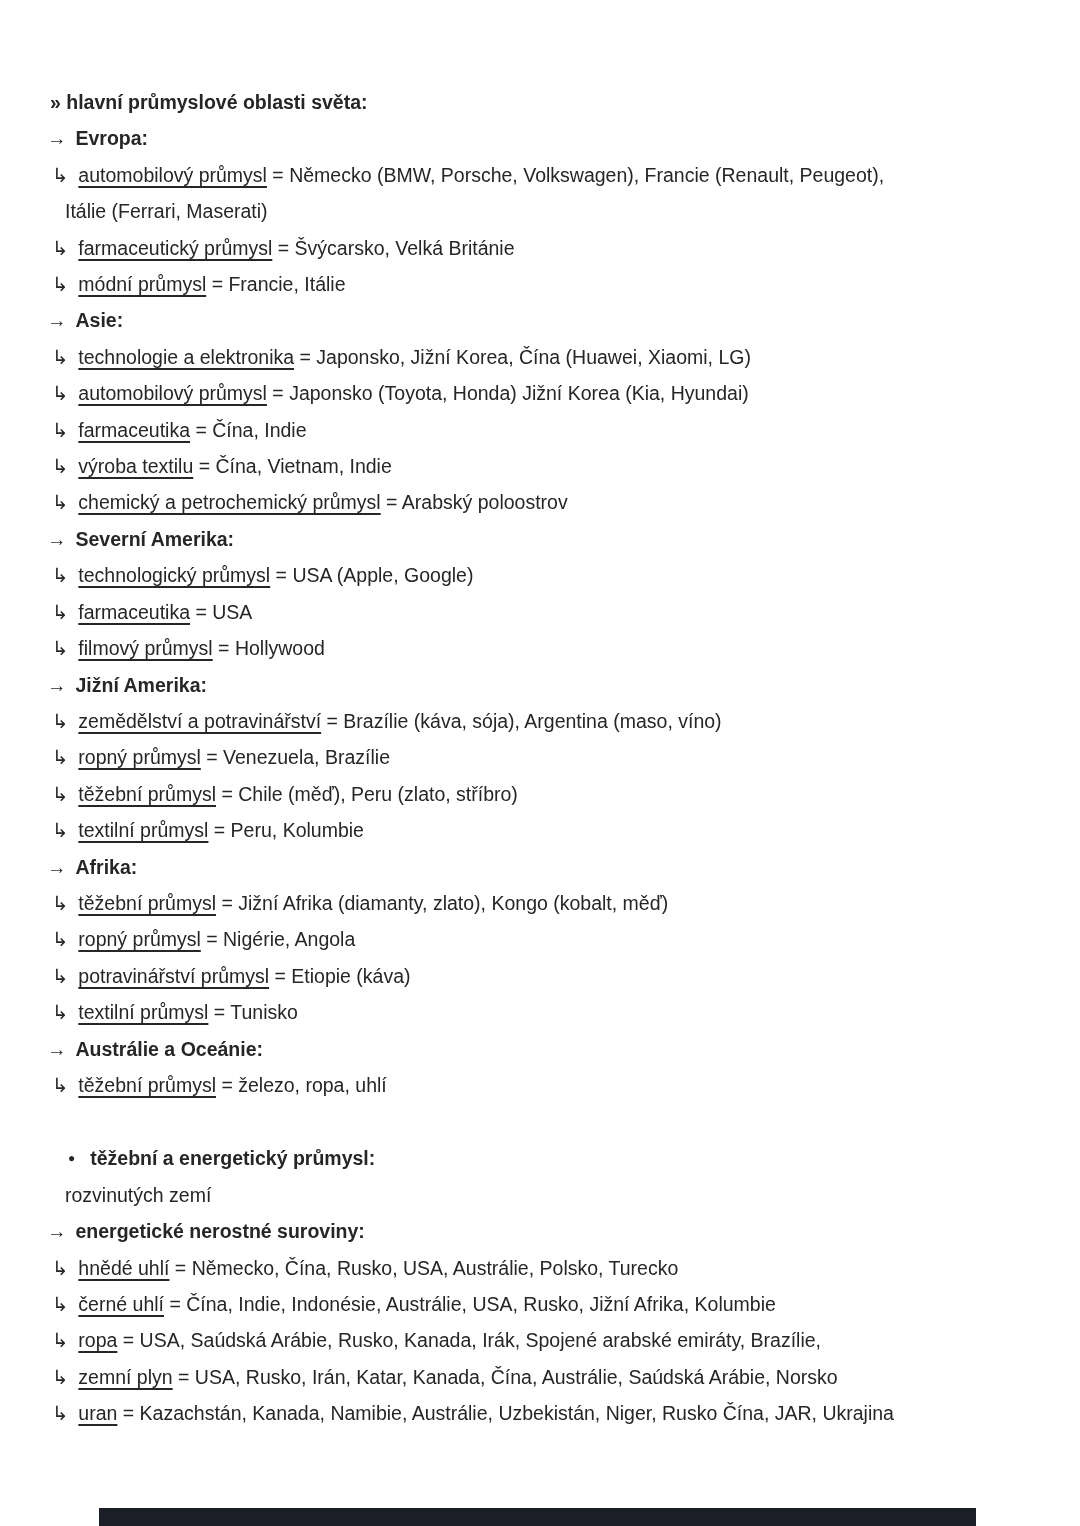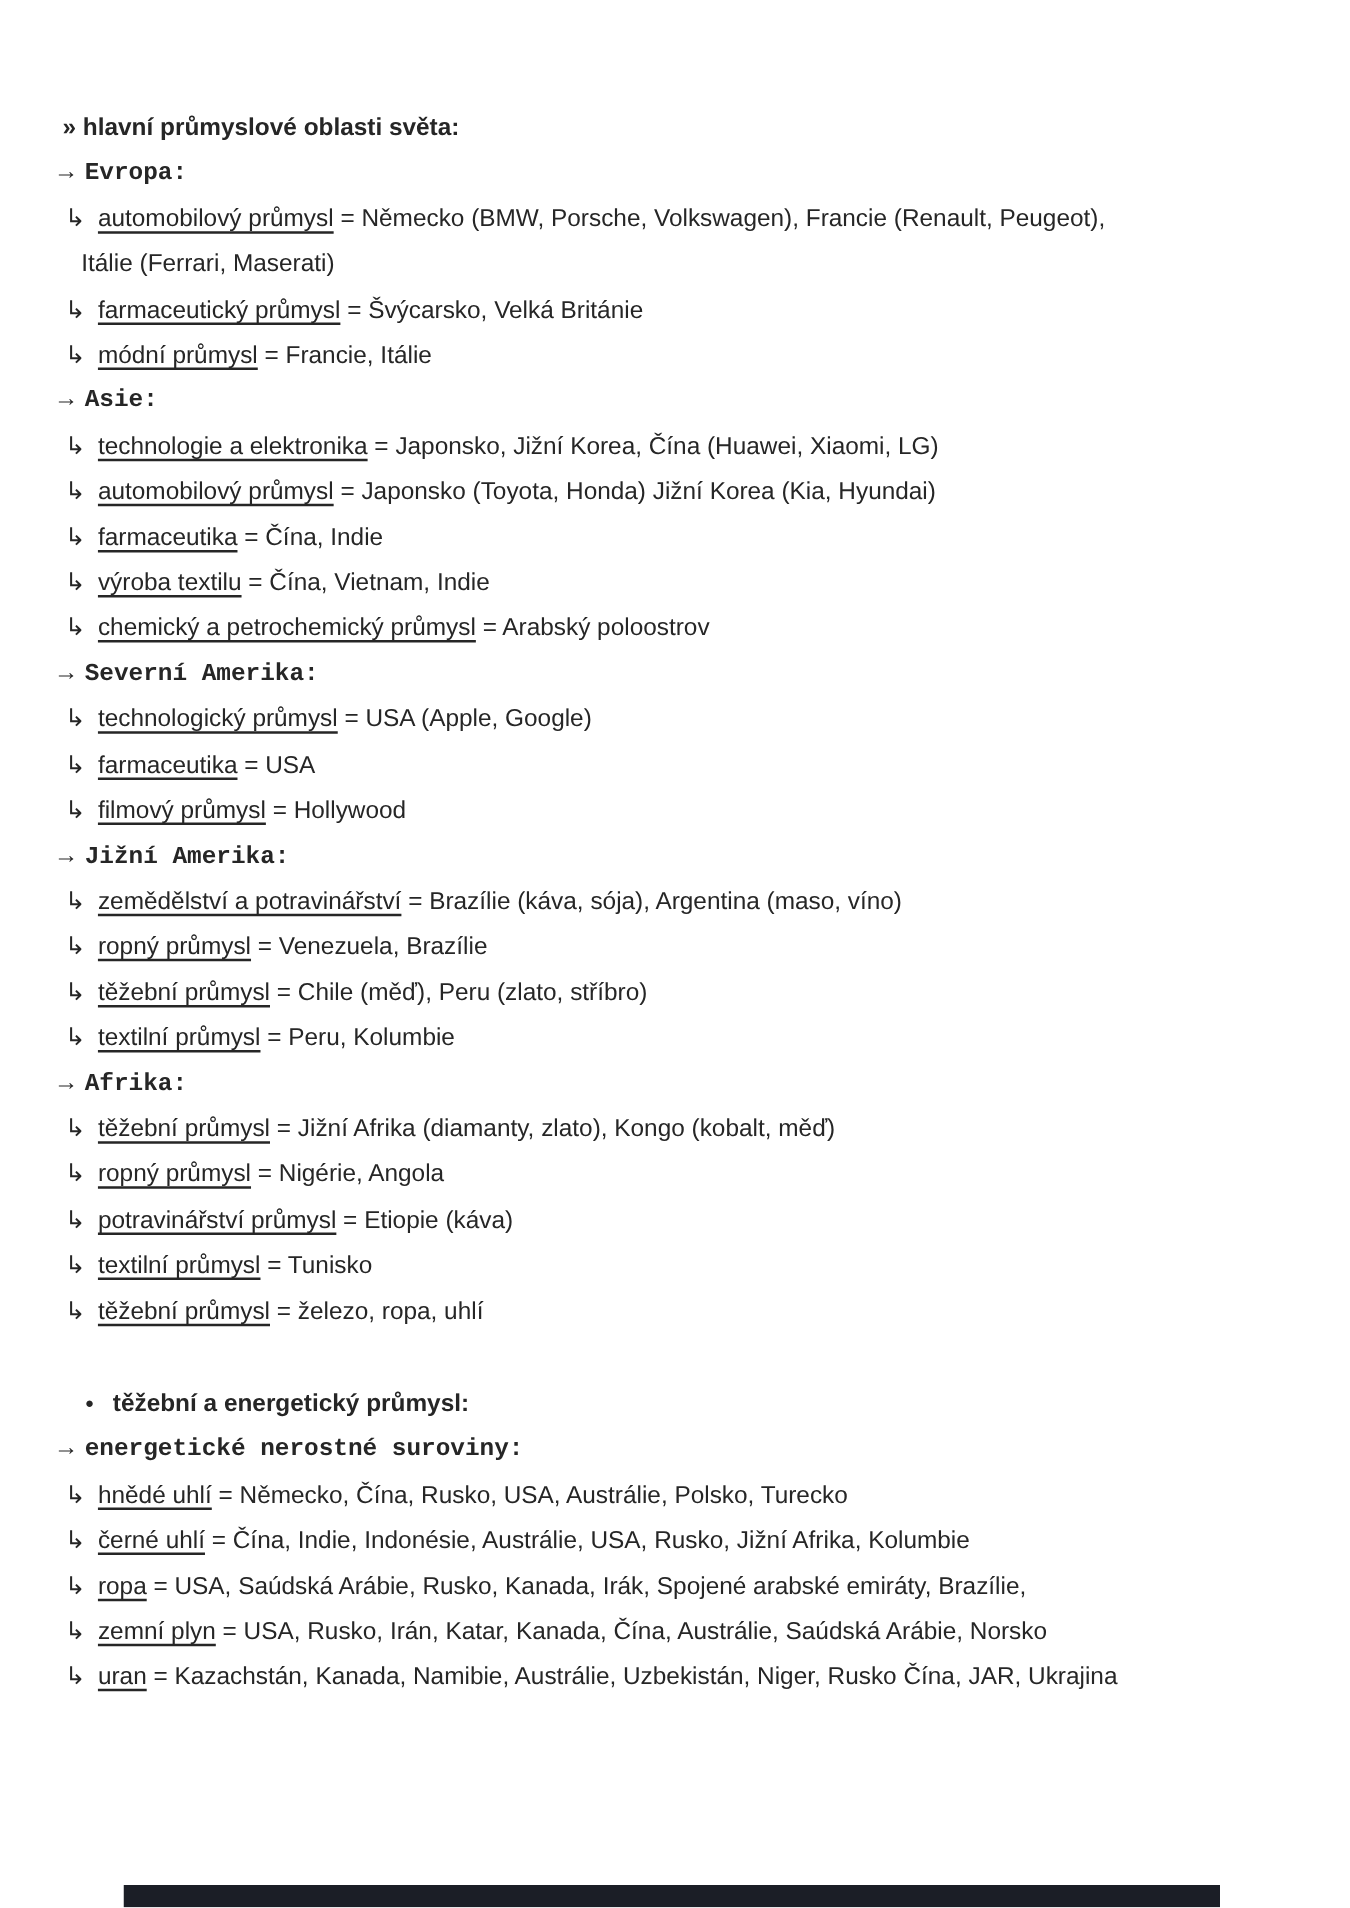--- a/index.html
+++ b/index.html
@@ -1,21 +1,21 @@
 <!DOCTYPE html>
 <html><head>
 <meta charset="utf-8">
 <style>
   * { margin:0; padding:0; box-sizing:border-box; }
   html,body { background:#ffffff; }
   body { font-family:"Liberation Sans", sans-serif; }
   .page { position:relative; width:976px; height:1526px; background:#ffffff; overflow:hidden; }
   .doc { position:absolute; top:84px; left:47px; width:997px; color:#262626; font-size:19.5px; line-height:36.4px; }
   .title { font-weight:700; padding-left:3px; }
-  .heading { font-weight:700;font-family:Liberation Mono, monospace; }
+  .heading { font-weight:700; }
   .harrow { margin-right:9px; font-weight:700; }
   .item { padding-left:5px; }
   .iarrow { margin-right:10px; }
   .term { text-decoration:underline; text-underline-offset:4px; text-decoration-thickness:1.5px; }
   .cont { padding-left:18px; }
   .bullet-line { font-weight:700; padding-left:21px; margin-top:37px; }
   .bullet { font-size:12px; vertical-align:3px; margin-right:15px; }
   .note-cont { padding-left:18px; }
   .footer-bar { position:absolute; left:99px; right:0; bottom:0; height:18px; background:#1b1e26; }
 </style>
@@ -50,23 +50,25 @@
     <p class="item"><span class="iarrow">↳</span><span class="term">ropný průmysl</span><span> = Venezuela, Brazílie</span></p>
     <p class="item"><span class="iarrow">↳</span><span class="term">těžební průmysl</span><span> = Chile (měď), Peru (zlato, stříbro)</span></p>
     <p class="item"><span class="iarrow">↳</span><span class="term">textilní průmysl</span><span> = Peru, Kolumbie</span></p>
 
     <p class="heading"><span class="harrow">→</span><span>Afrika:</span></p>
     <p class="item"><span class="iarrow">↳</span><span class="term">těžební průmysl</span><span> = Jižní Afrika (diamanty, zlato), Kongo (kobalt, měď)</span></p>
     <p class="item"><span class="iarrow">↳</span><span class="term">ropný průmysl</span><span> = Nigérie, Angola</span></p>
     <p class="item"><span class="iarrow">↳</span><span class="term">potravinářství průmysl</span><span> = Etiopie (káva)</span></p>
     <p class="item"><span class="iarrow">↳</span><span class="term">textilní průmysl</span><span> = Tunisko</span></p>
 
+    <p class="heading"><span class="harrow">→</span><span>Austrálie a Oceánie:</span></p>
     <p class="item"><span class="iarrow">↳</span><span class="term">těžební průmysl</span><span> = železo, ropa, uhlí</span></p>
 
     <p class="bullet-line"><span class="bullet">●</span><span>těžební a energetický průmysl:</span></p>
+    <p class="note-cont">rozvinutých zemí</p>
 
     <p class="heading"><span class="harrow">→</span><span>energetické nerostné suroviny:</span></p>
     <p class="item"><span class="iarrow">↳</span><span class="term">hnědé uhlí</span><span> = Německo, Čína, Rusko, USA, Austrálie, Polsko, Turecko</span></p>
     <p class="item"><span class="iarrow">↳</span><span class="term">černé uhlí</span><span> = Čína, Indie, Indonésie, Austrálie, USA, Rusko, Jižní Afrika, Kolumbie</span></p>
     <p class="item"><span class="iarrow">↳</span><span class="term">ropa</span><span> = USA, Saúdská Arábie, Rusko, Kanada, Irák, Spojené arabské emiráty, Brazílie,</span></p>
     <p class="item"><span class="iarrow">↳</span><span class="term">zemní plyn</span><span> = USA, Rusko, Irán, Katar, Kanada, Čína, Austrálie, Saúdská Arábie, Norsko</span></p>
     <p class="item"><span class="iarrow">↳</span><span class="term">uran</span><span> = Kazachstán, Kanada, Namibie, Austrálie, Uzbekistán, Niger, Rusko Čína, JAR, Ukrajina</span></p>
 
   </div>
 

